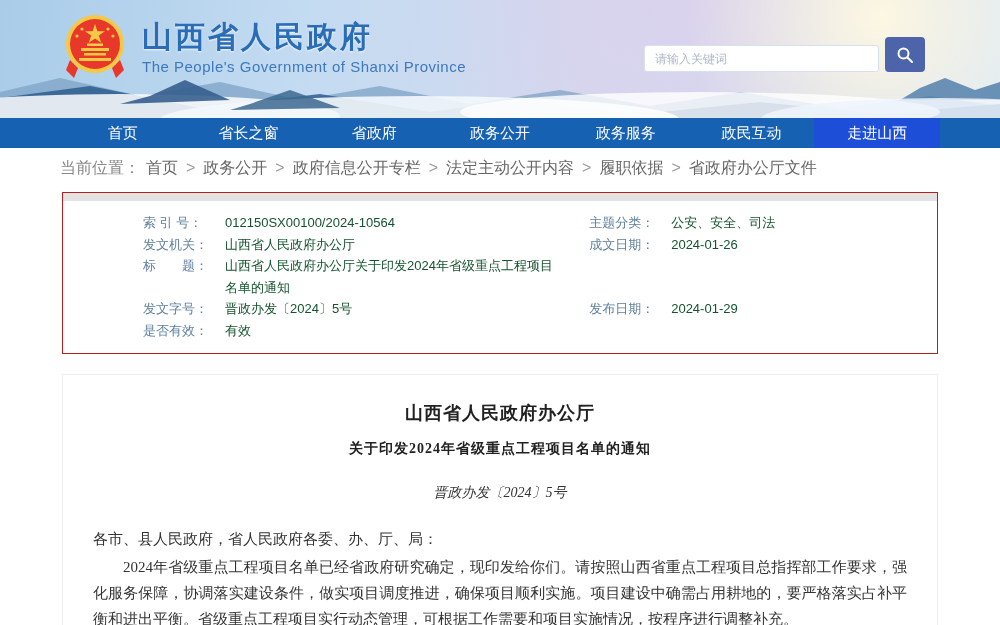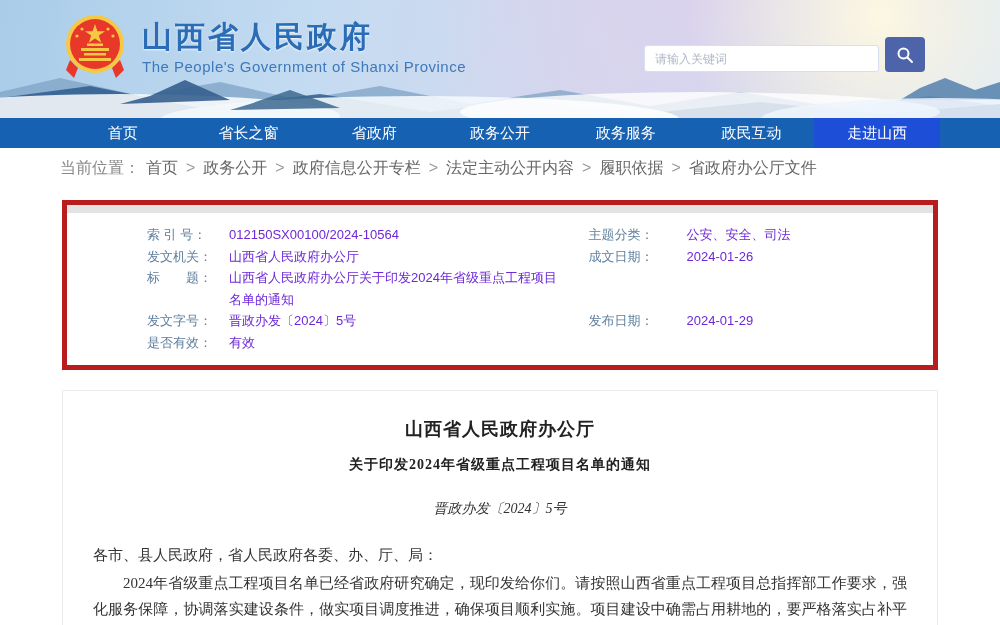--- a/index.html
+++ b/index.html
@@ -48,30 +48,30 @@
   
   .breadcrumb-bar {
     width:880px; margin:0 auto; height:40px; display:flex; align-items:center;
     font-size:16px; color:#888;
   }
   .crumb-link { color:#666; text-decoration:none; cursor:pointer; }
   .crumb-sep { color:#999; margin:0 8px; }
   .crumb-prefix { color:#888; margin-right:6px; }
 
   
-  .meta-box { width:876px; margin:12px auto; border:5px solid #b91c1c; background:#fff; }
+  .meta-box { width:876px; margin:4px auto; border:1px solid #b91c1c; background:#fff; }
   .meta-strip { height:8px; background:#e3e3e3; }
   .meta-grid {
     display:grid; grid-template-columns:57% 43%; padding:11px 0 12px 0;
   }
   .meta-cell { display:flex; line-height:21.5px; font-size:13px; }
   .meta-cell.left { padding-left:80px; }
-  .meta-cell.right { padding-left:28px;gap:16px; }
+  .meta-cell.right { padding-left:28px; }
   .meta-label { color:#5e7f9e; white-space:pre; min-width:72px; }
-  .meta-value { color:#6d28d9; margin-left:10px; }
+  .meta-value { color:#14532d; margin-left:10px; }
 
   
   .doc-box {
     width:876px; margin:20px auto 0 auto; border:1px solid #ececec; background:#fff;
     padding:26px 30px 40px 30px; min-height:300px;
     font-family:"Liberation Serif", serif; color:#333;
   }
   .doc-title1 { text-align:center; font-size:18px; font-weight:bold; color:#222; letter-spacing:1px; }
   .doc-title2 { text-align:center; font-size:14px; font-weight:bold; color:#222; letter-spacing:1px; margin-top:15px; }
   .doc-number { text-align:center; font-size:14px; font-style:italic; color:#333; margin-top:26px; }

